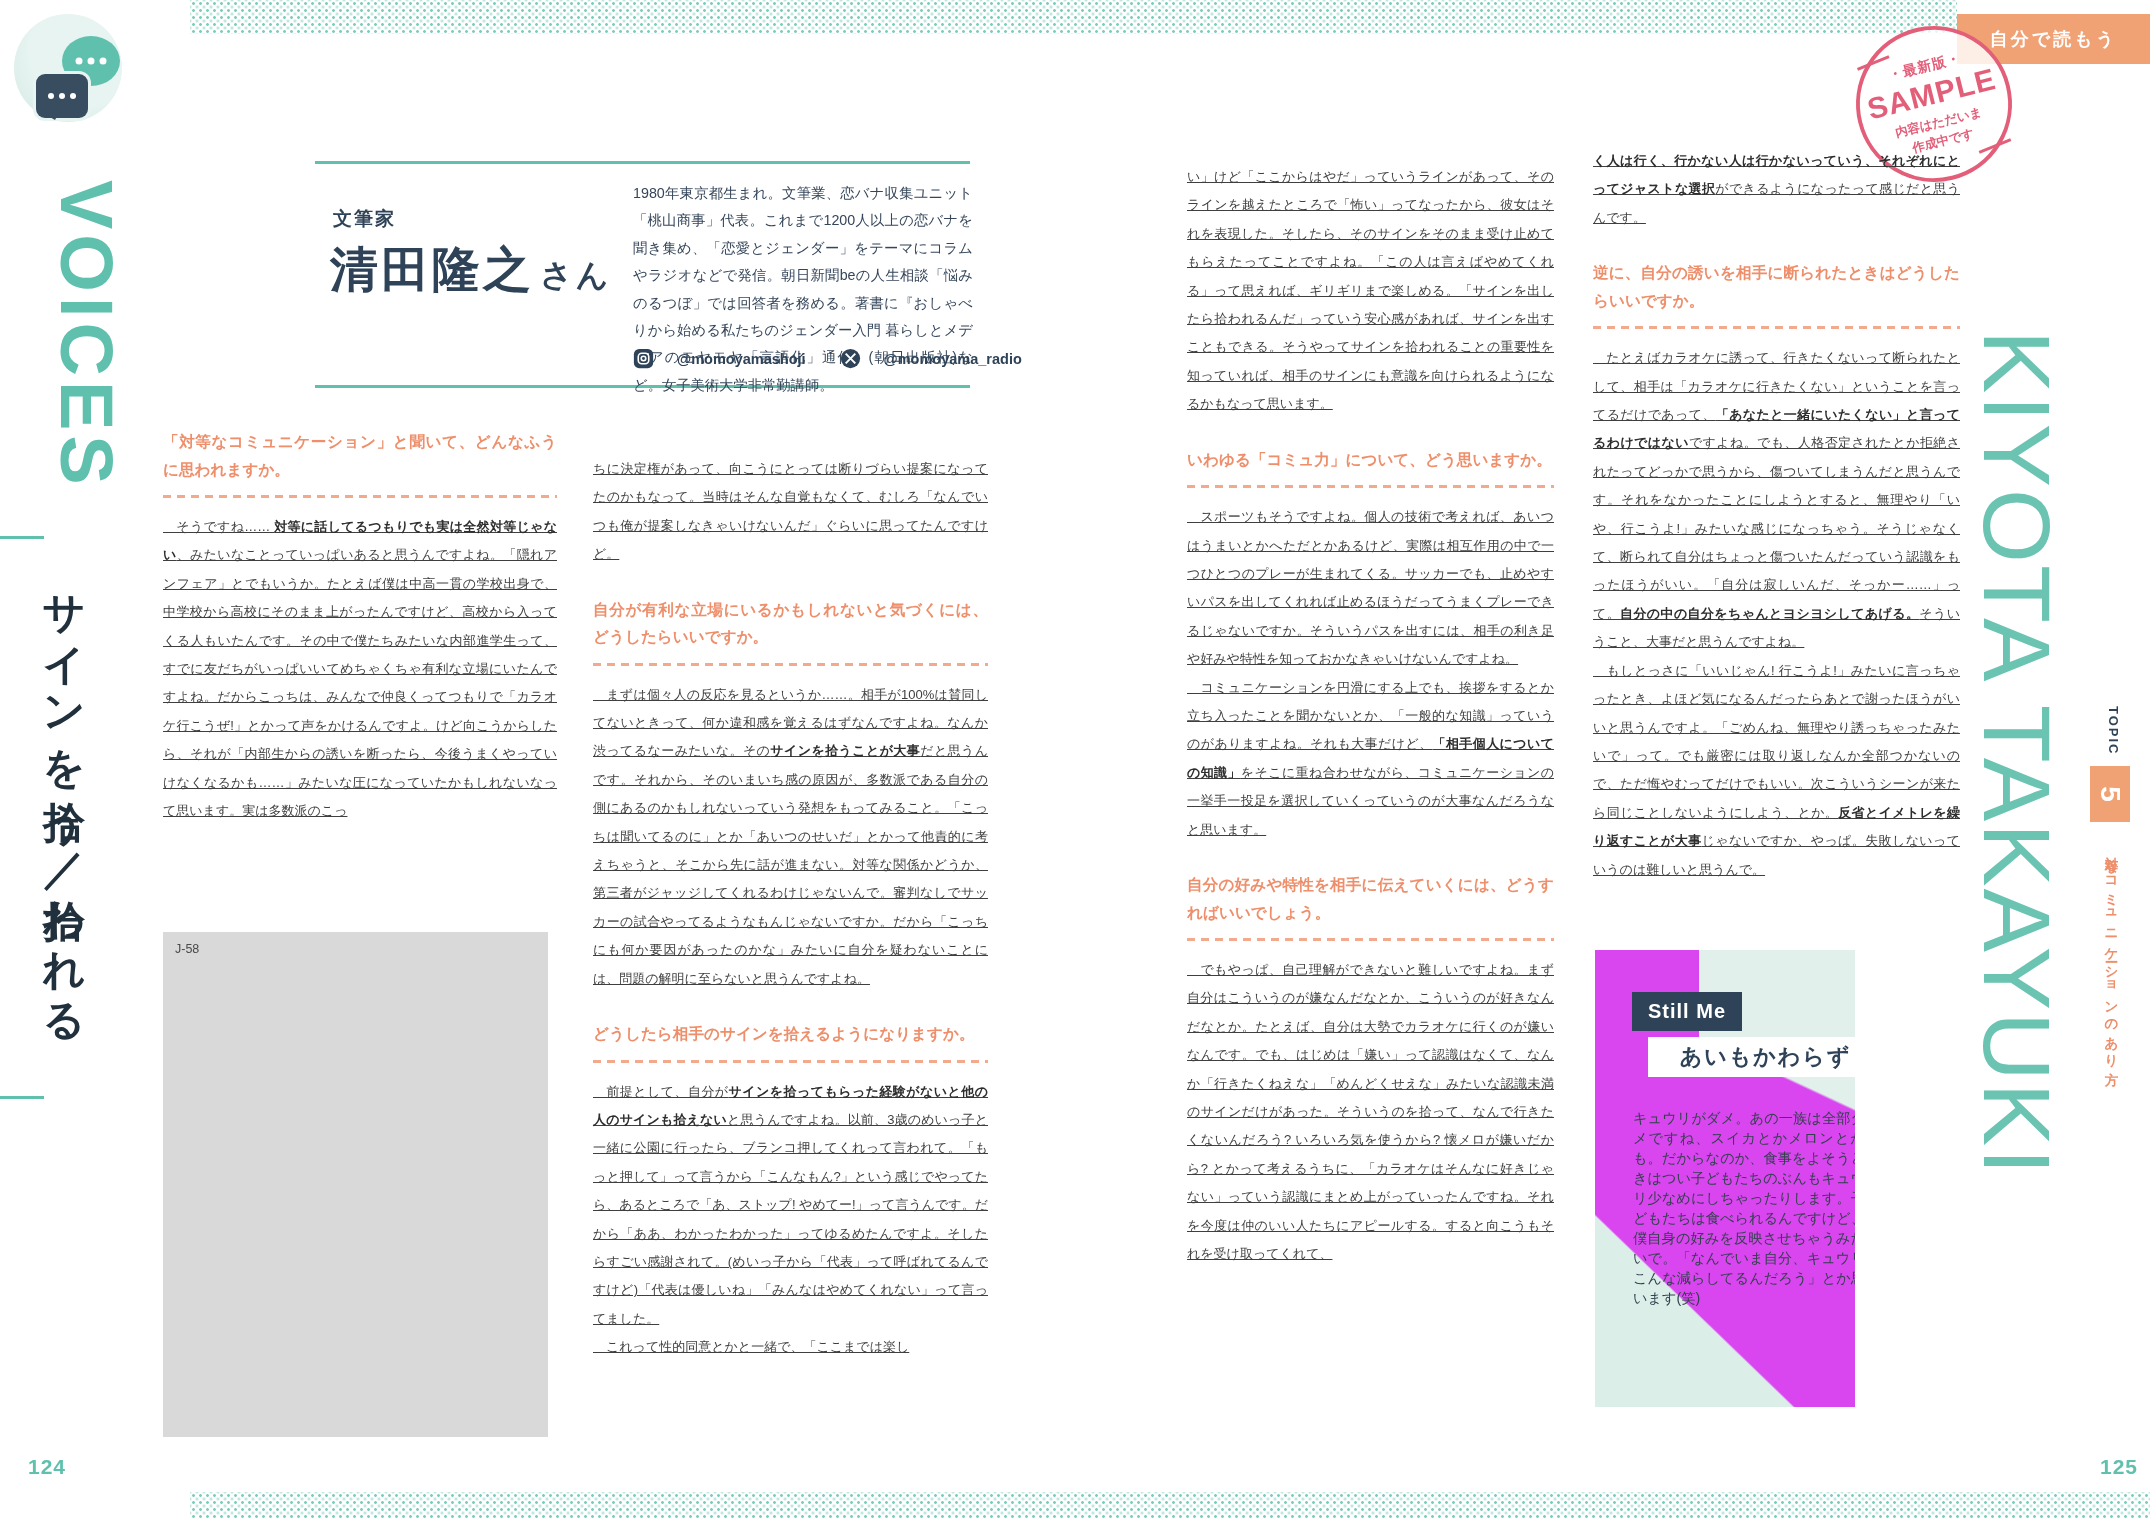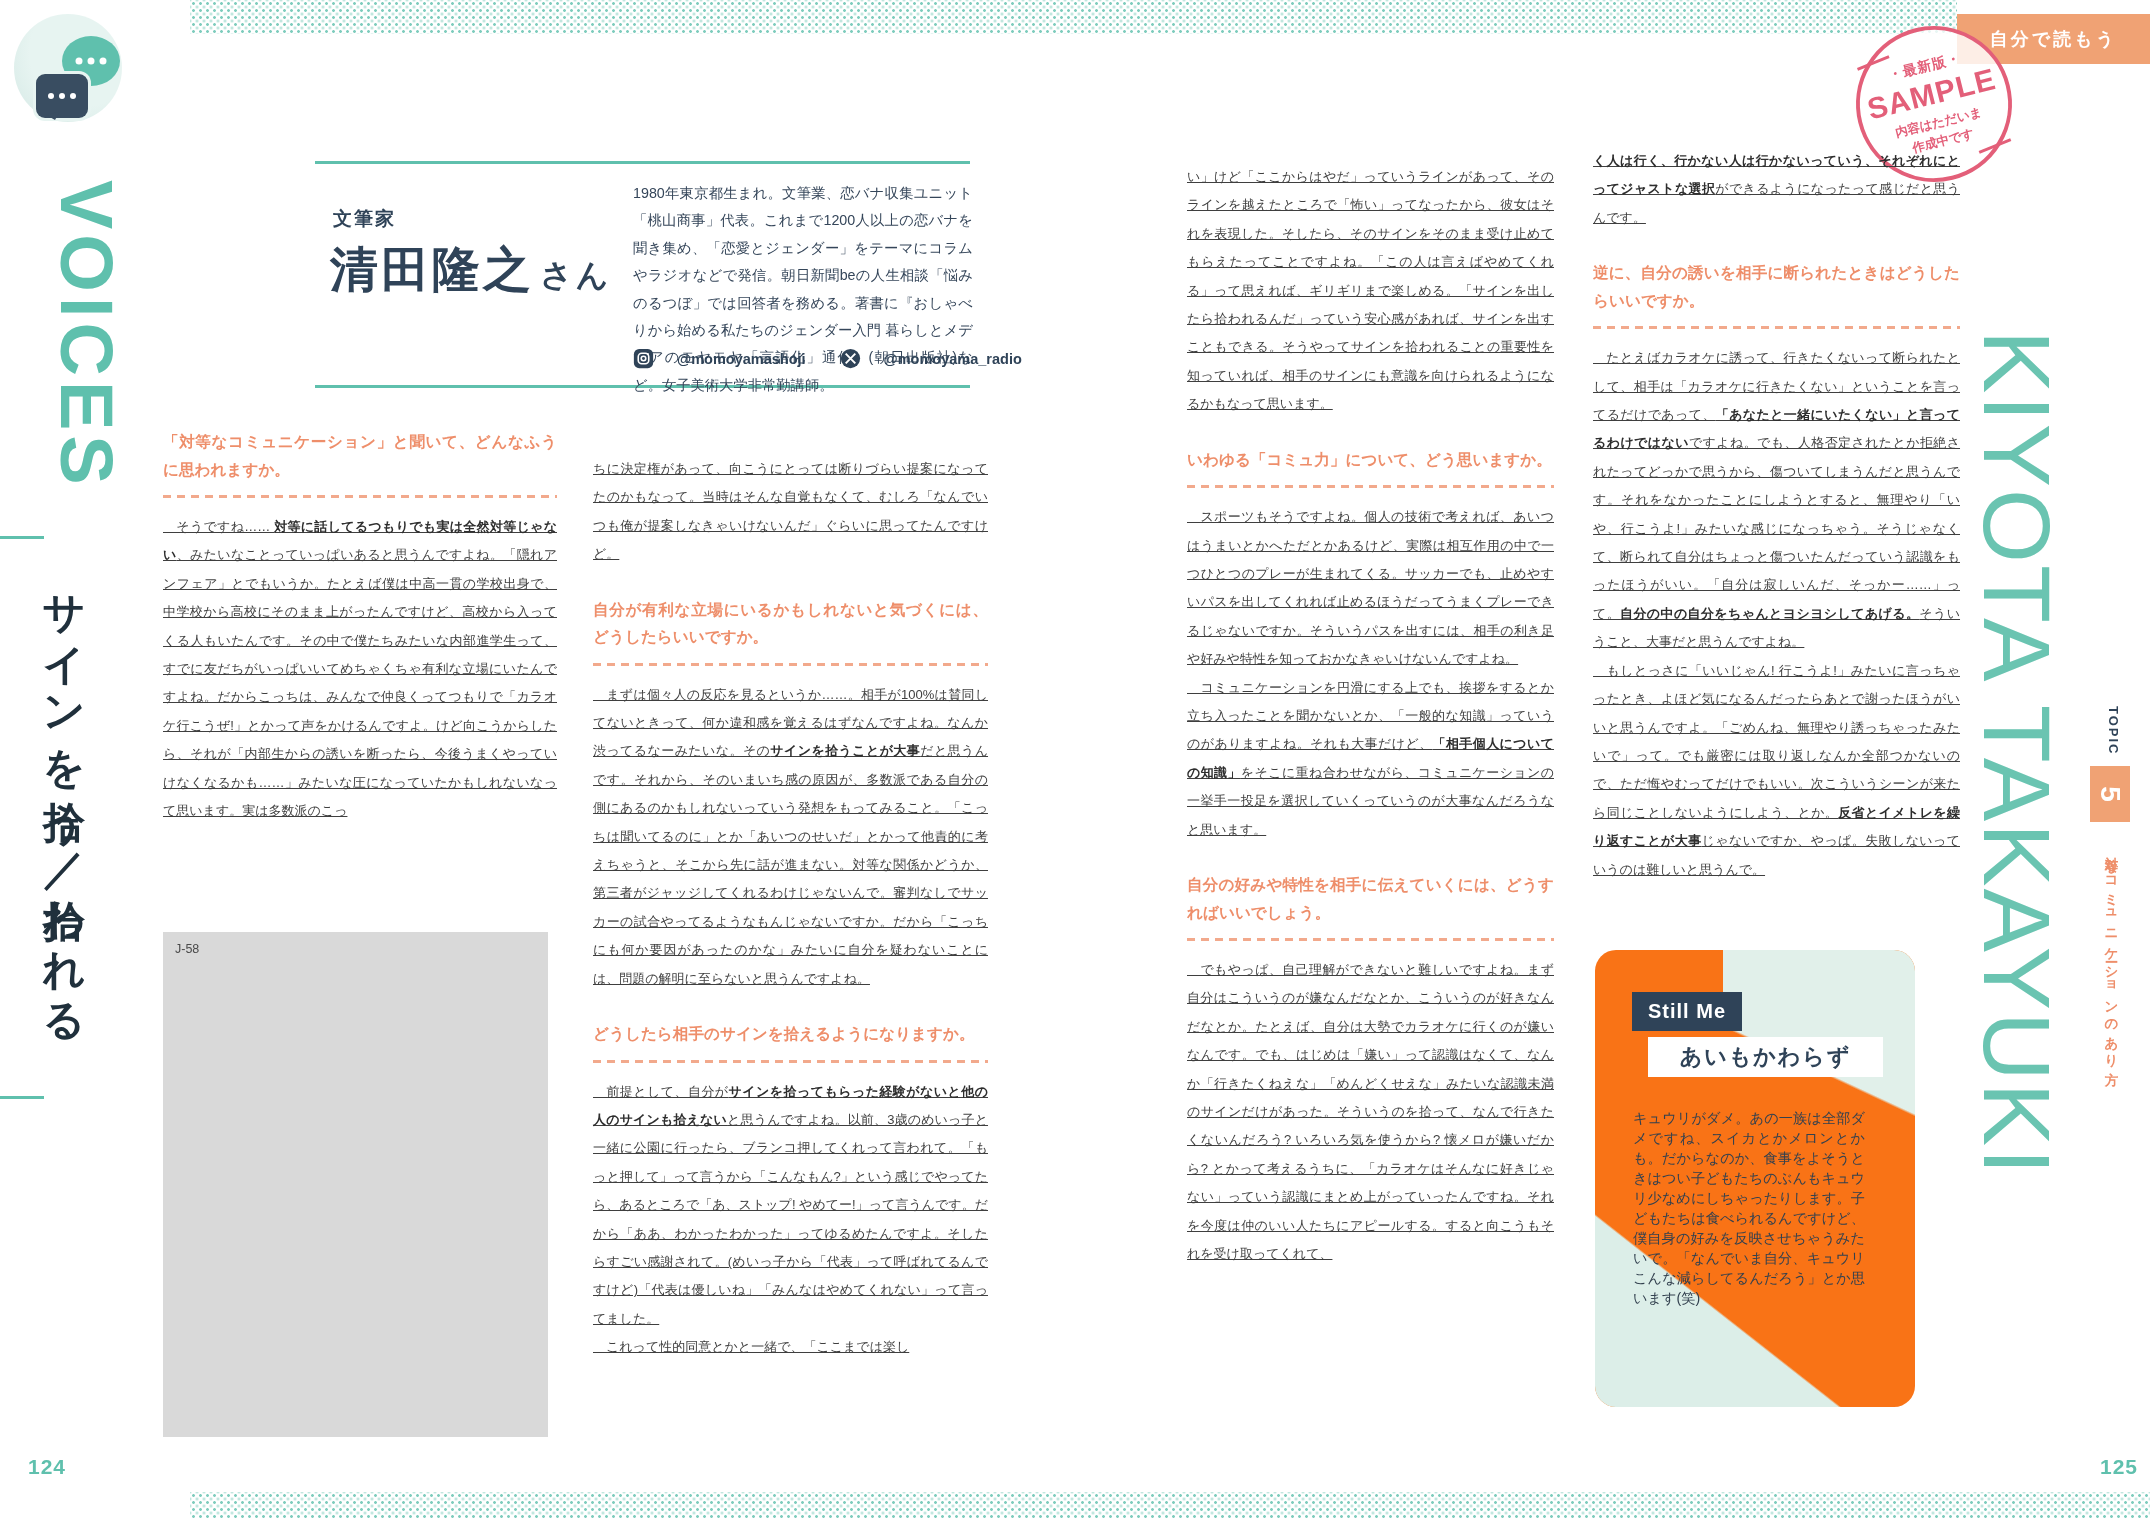--- a/index.html
+++ b/index.html
@@ -58,21 +58,21 @@
   .col p{margin:0;font-size:13px;line-height:28.4px;color:#3f3f3f;text-decoration:underline;}
   .col p b{color:#2e2e2e;}
   .col .q{margin:27px 0 0 0;font-size:15.6px;line-height:27.5px;font-weight:bold;color:#ee8e6a;}
   .col .qdash{height:3px;margin:12px 0 15px 0;
       background:repeating-linear-gradient(90deg,#f2a98c 0 8px,transparent 8px 14px);}
   .col > :first-child{margin-top:0;}
   
   .ph{left:163px;top:932px;width:385px;height:505px;background:#d9d9d9;}
   .ph-label{position:absolute;left:12px;top:10px;font-size:12.5px;color:#4a4a4a;}
   
-  .stillme{left:1595px;top:950px;width:320px;height:457px;background:#f97316;overflow:hidden;border-radius:21px;}
+  .stillme{left:1595px;top:950px;width:260px;height:457px;background:#d946ef;overflow:hidden;}
   .sm-tri1{position:absolute;left:0;bottom:0;width:100%;height:55%;
            background:linear-gradient(to top right,#dceee8 0 38%,transparent 38.5%);}
   .sm-tri2{position:absolute;right:0;top:0;width:60%;height:100%;
            background:linear-gradient(205deg,#e1f0ea 0 30%,transparent 30.5%);}
   .sm-label{position:absolute;left:37px;top:42px;background:#2f4358;color:#fff;font-weight:bold;
             font-size:20px;padding:8px 16px;letter-spacing:1px;}
   .sm-titlebar{position:absolute;left:53px;top:87px;width:235px;height:40px;background:#fff;
             display:flex;align-items:center;justify-content:center;}
   .sm-title{font-size:22px;font-weight:bold;color:#2f4358;letter-spacing:2px;}
   .sm-body{position:absolute;left:38px;top:158px;width:232px;font-size:14.2px;line-height:20px;

